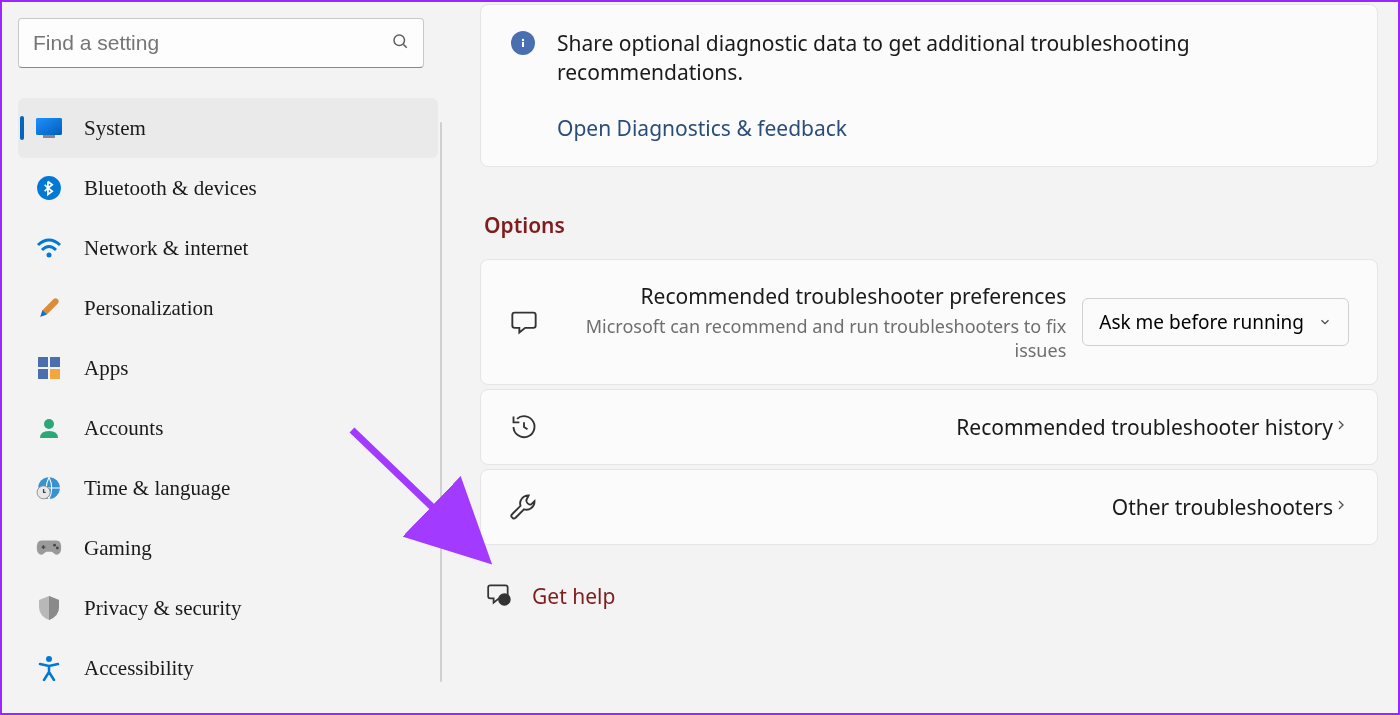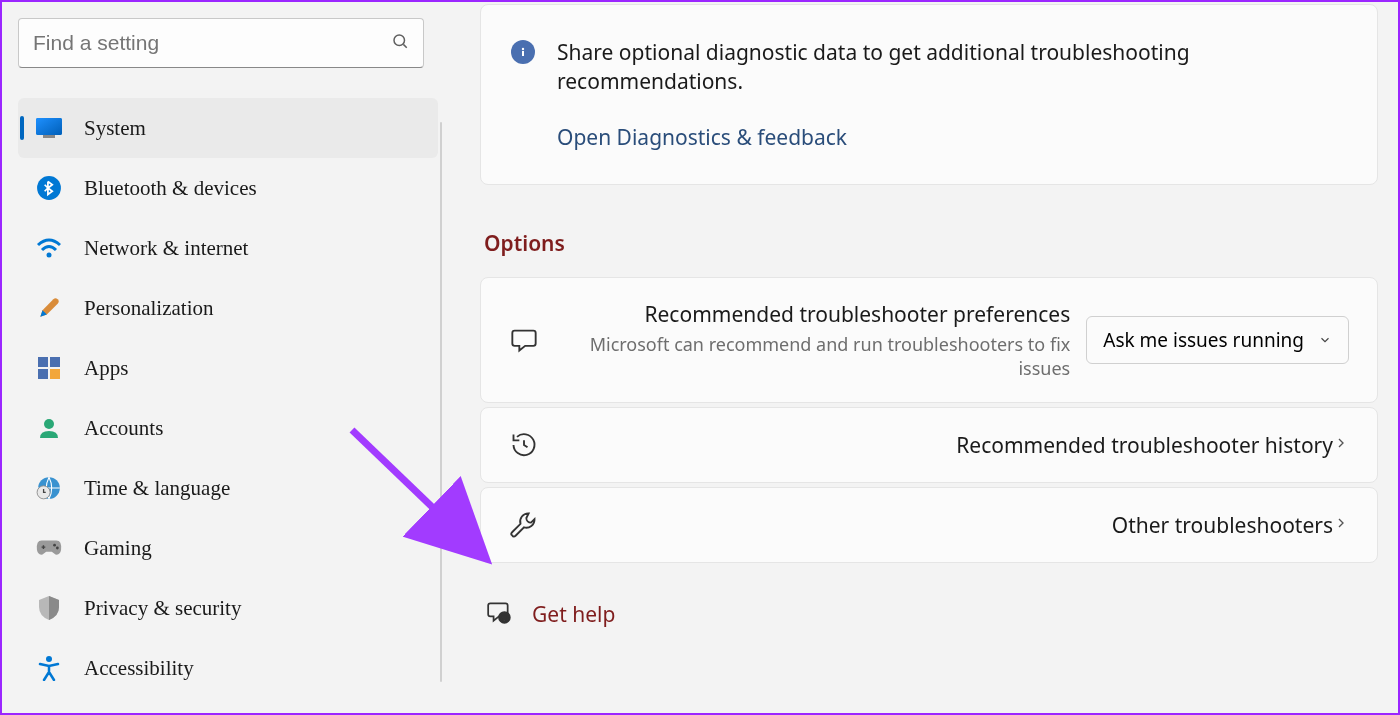--- a/index.html
+++ b/index.html
@@ -87,21 +87,21 @@
 }
 .main {
   flex: 1;
   padding: 0 20px 0 38px;
   position: relative;
 }
 .card {
   background: #fbfbfb;
   border: 1px solid #e5e5e5;
   border-radius: 8px;
-  padding: 33px 30px;
+  padding: 24px 30px;
 }
 .info-card {
   margin-top: 2px;
 }
 .info-row {
   display: flex;
   gap: 22px;
   align-items: flex-start;
 }
 .info-badge {
@@ -337,21 +337,21 @@
     <div class="opt-icon">
       <svg width="28" height="28" viewBox="0 0 24 24" fill="none" stroke="#333" stroke-width="1.6">
           <path d="M4 4 H20 Q22 4 22 6 V15 Q22 17 20 17 H13 L8 21 V17 H4 Q2 17 2 15 V6 Q2 4 4 4 Z"></path>
         </svg>
     </div>
     <div class="opt-body">
       <div class="opt-title">Recommended troubleshooter preferences</div>
       <div class="opt-sub">Microsoft can recommend and run troubleshooters to fix issues</div>
     </div>
     <div class="dropdown">
-      <span>Ask me issues running</span>
+      <span>Ask me before running</span>
       <span class="chev">
         <svg width="14" height="14" viewBox="0 0 24 24" fill="none" stroke="currentColor" stroke-width="2">
             <polyline points="6 9 12 15 18 9"></polyline>
           </svg>
       </span>
     </div>
   </div>
 
   <div class="card opt">
     <div class="opt-icon">

